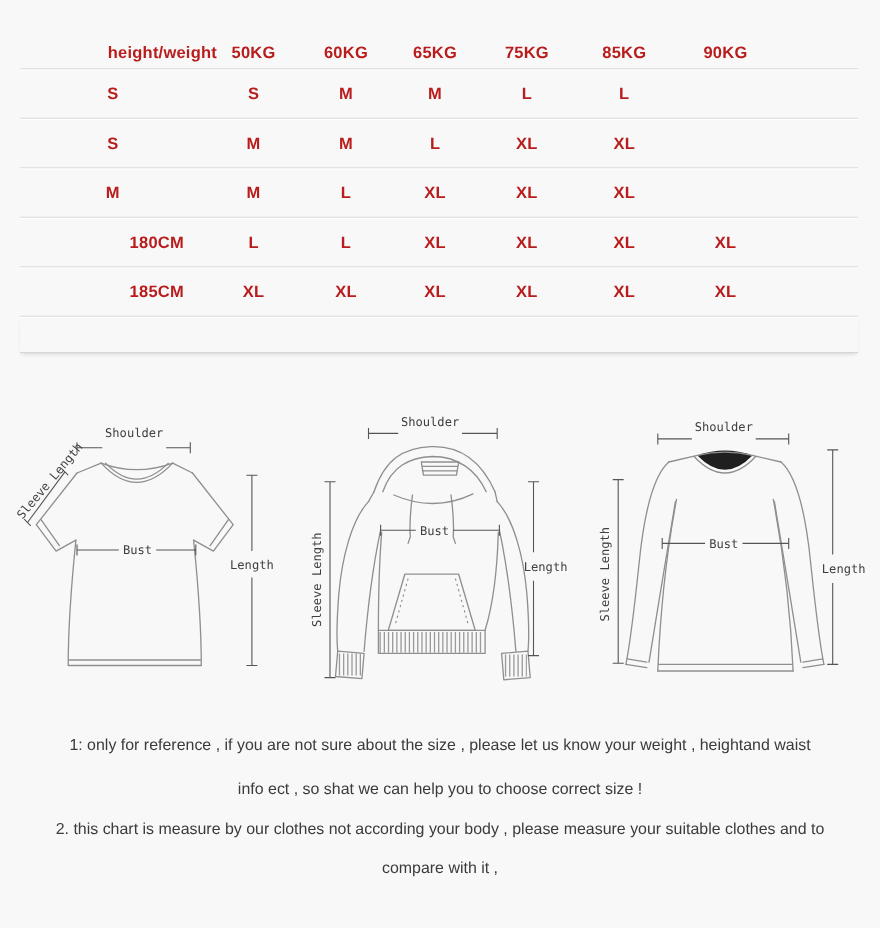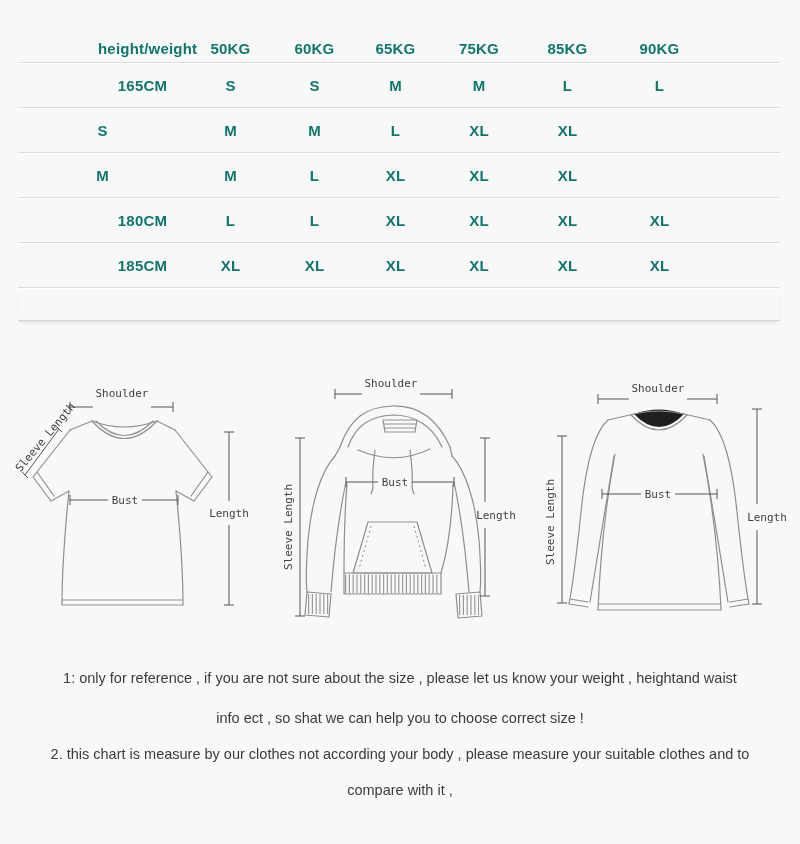--- a/index.html
+++ b/index.html
@@ -19,21 +19,21 @@
     align-items:center;
     height:44px;
     border-bottom:1px solid #dcdcdc;
     box-shadow:0 1px 0 #ffffff;
   }
   .t-row.t-head{height:28px;}
   .t-row .c{
     text-align:center;
     font-weight:bold;
     font-size:15px;
-    color:#0f766e;
+    color:#b91c1c;
     letter-spacing:0.2px;
     white-space:nowrap;
   }
   .t-row .c0{padding-left:80px;}
   .t-bottom-spacer{
     height:32px;
     border-bottom:1px solid #d6d6d6;
     box-shadow:0 3px 4px -2px rgba(0,0,0,0.14);
   }
 
@@ -75,21 +75,20 @@
       <span class="c c0">height/weight</span>
       <span class="c">50KG</span>
       <span class="c">60KG</span>
       <span class="c">65KG</span>
       <span class="c">75KG</span>
       <span class="c">85KG</span>
       <span class="c">90KG</span>
     </div>
 
     <div class="t-row">
-      <span class="c c0">165CM</span>
       <span class="c">S</span>
       <span class="c">S</span>
       <span class="c">M</span>
       <span class="c">M</span>
       <span class="c">L</span>
       <span class="c">L</span>
     </div>
 
     <div class="t-row">
       <span class="c">S</span>

